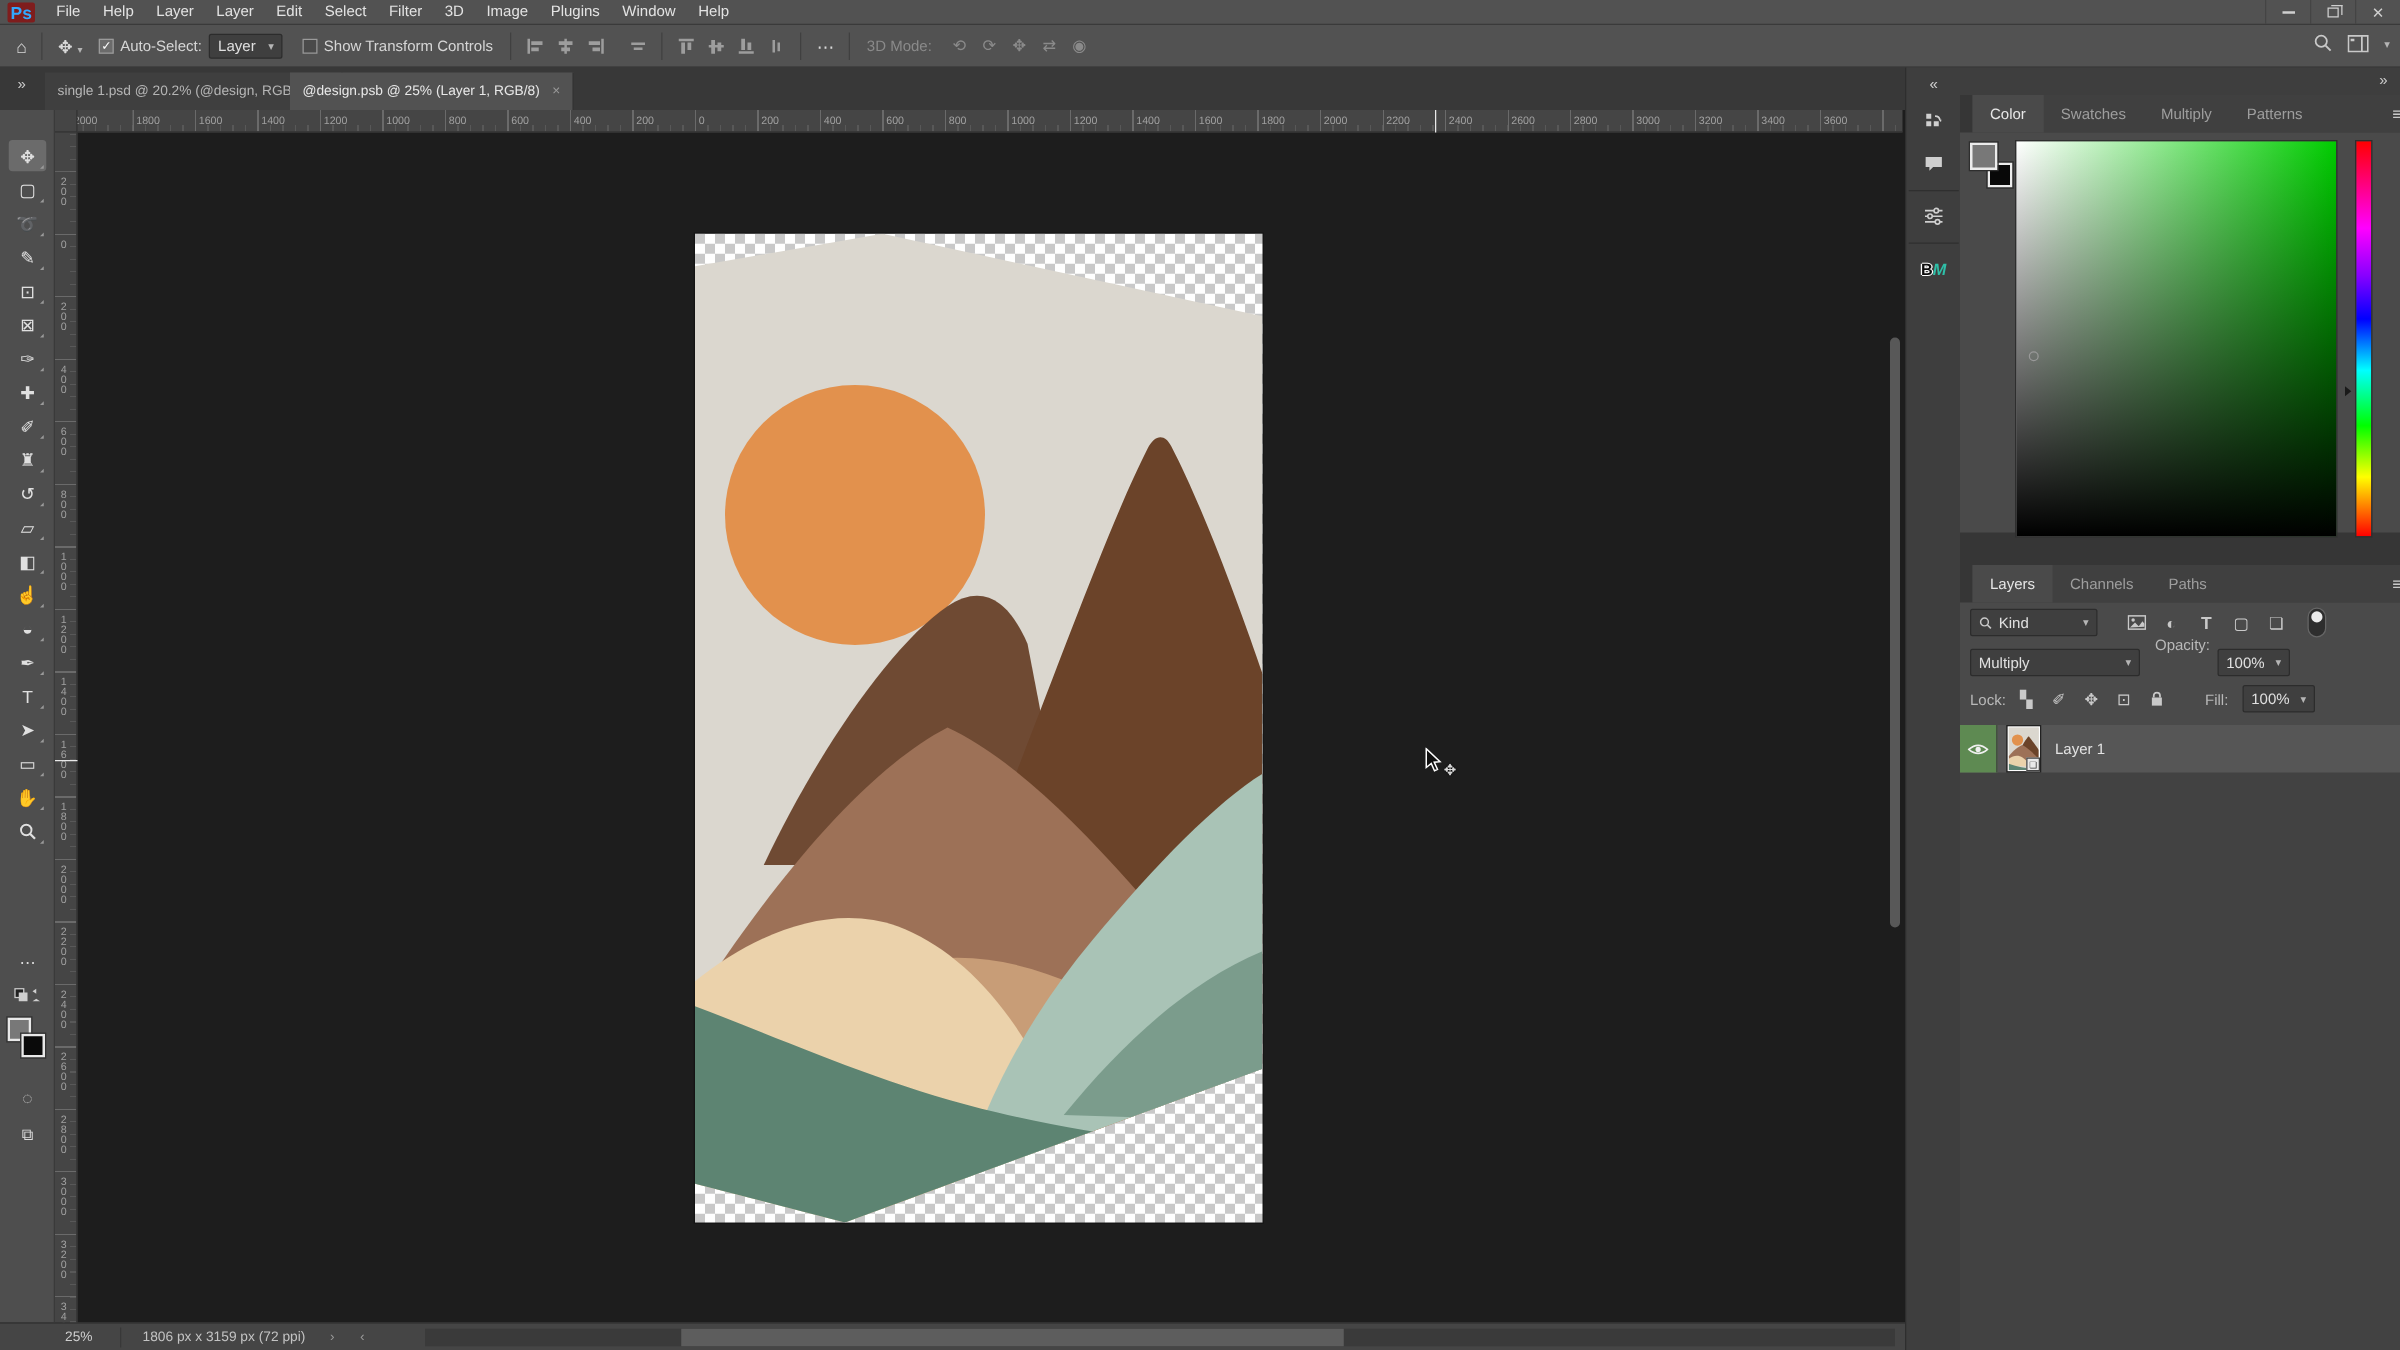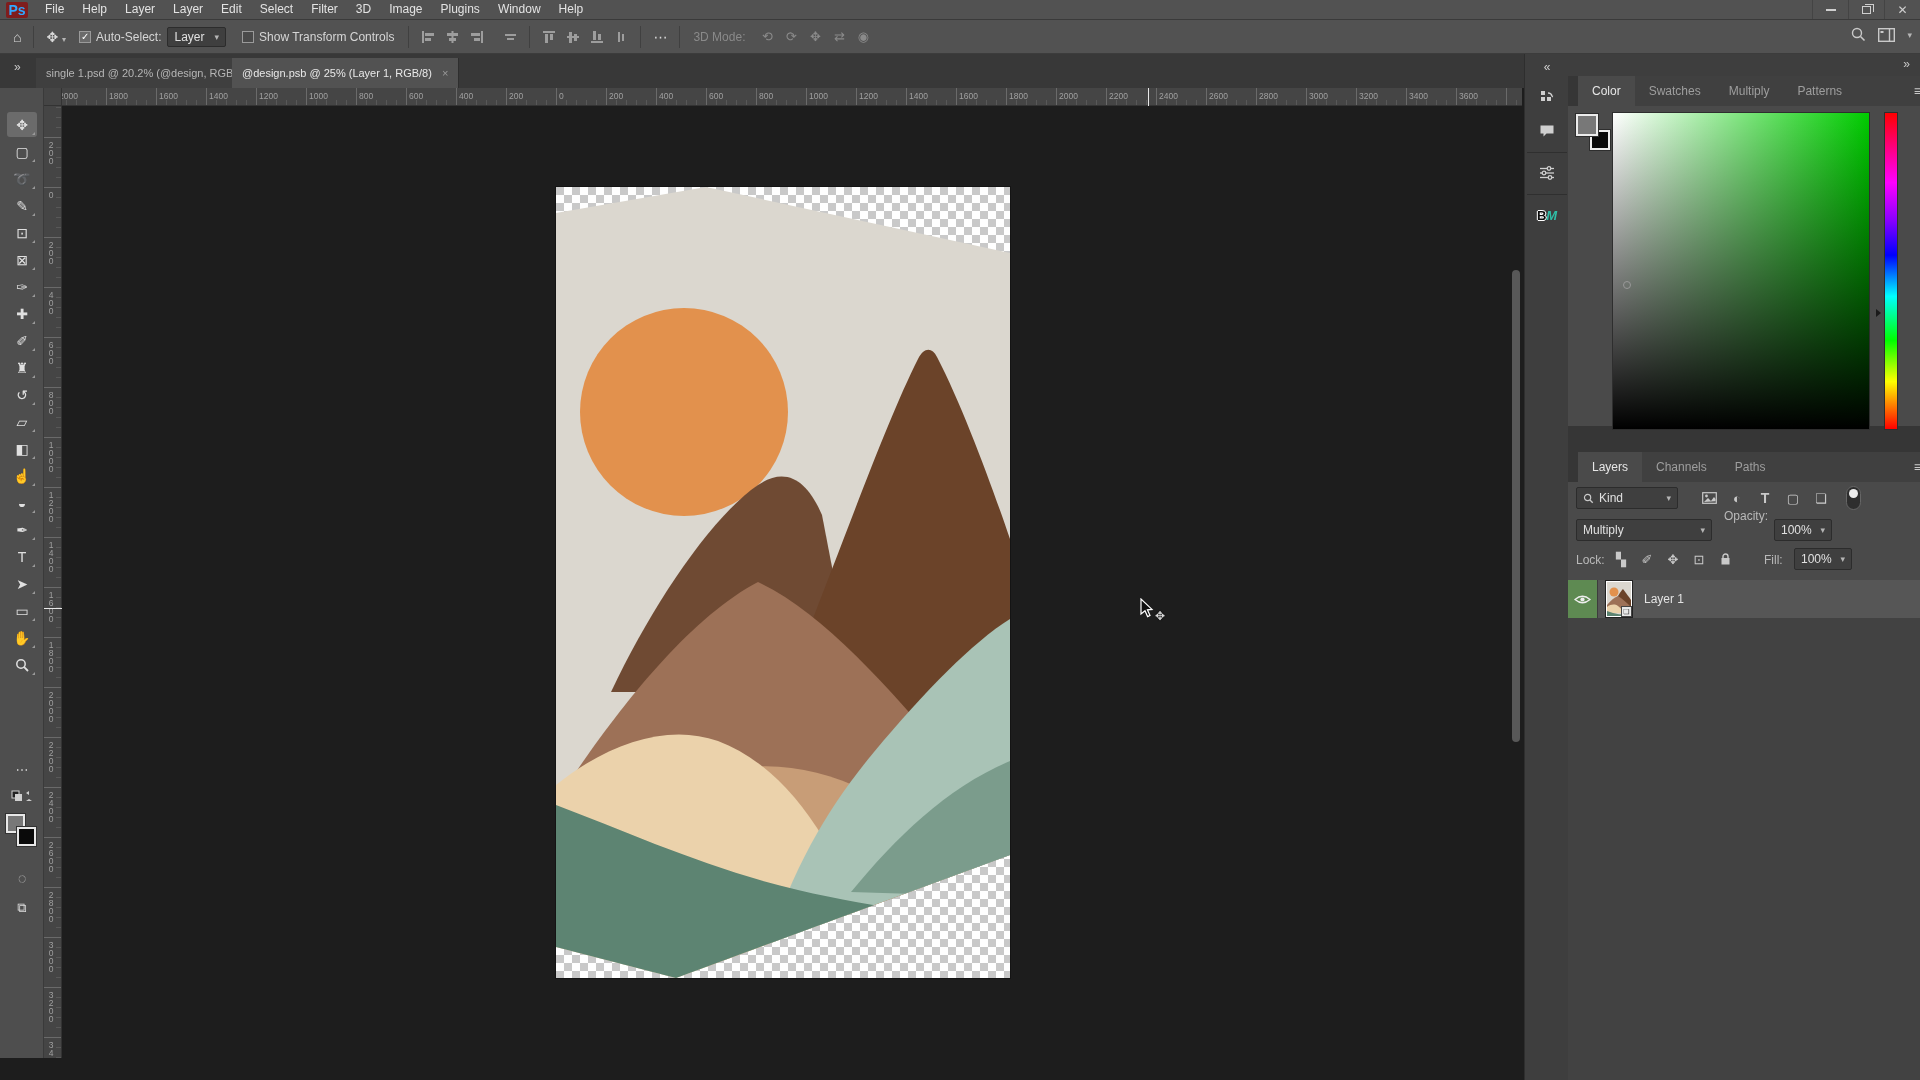--- a/index.html
+++ b/index.html
@@ -392,20 +392,30 @@
   </div>
   <div class="abs vsb"></div>
 
   <div class="abs cursor">
     <svg width="14" height="20" viewBox="0 0 14 20">
       <path d="M1 1 L1 16 L5 12.8 L7.6 18.6 L10 17.5 L7.4 11.8 L12 11.4 Z" fill="#101010" stroke="#fff" stroke-width="1.2"></path>
     </svg>
     <span class="curbadge">✥</span>
   </div>
 
+  <div class="abs statusbar">
+    <div class="st-cell" style="left:52px">25%</div>
+    <div class="st-sep" style="left:96px"></div>
+    <div class="st-cell" style="left:114px;color:#c3c3c3">1806 px x 3159 px (72 ppi)</div>
+    <div class="st-cell" style="left:264px;color:#9a9a9a">›</div>
+    <div class="st-cell" style="left:288px;color:#9a9a9a">‹</div>
+    <div class="hsb-track">
+      <div class="hsb-thumb"></div>
+    </div>
+  </div>
 
   <div class="abs dock">
     <div class="dock-btn" style="top:4px;height:18px">«</div>
     <div class="dock-btn" style="top:28px">
       <svg width="16" height="16" viewBox="0 0 16 16">
           <rect x="2" y="2" width="4" height="4" fill="#cfcfcf"></rect>
           <rect x="2" y="8" width="4" height="4" fill="#cfcfcf"></rect>
           <rect x="8" y="8" width="4" height="4" fill="#cfcfcf"></rect>
           <path d="M9 4 a4 4 0 0 1 4 3" fill="none" stroke="#cfcfcf" stroke-width="1.4"></path>
           <path d="M13.8 8.6 l-1.6 -1.2 2 -0.8 z" fill="#cfcfcf"></path>

